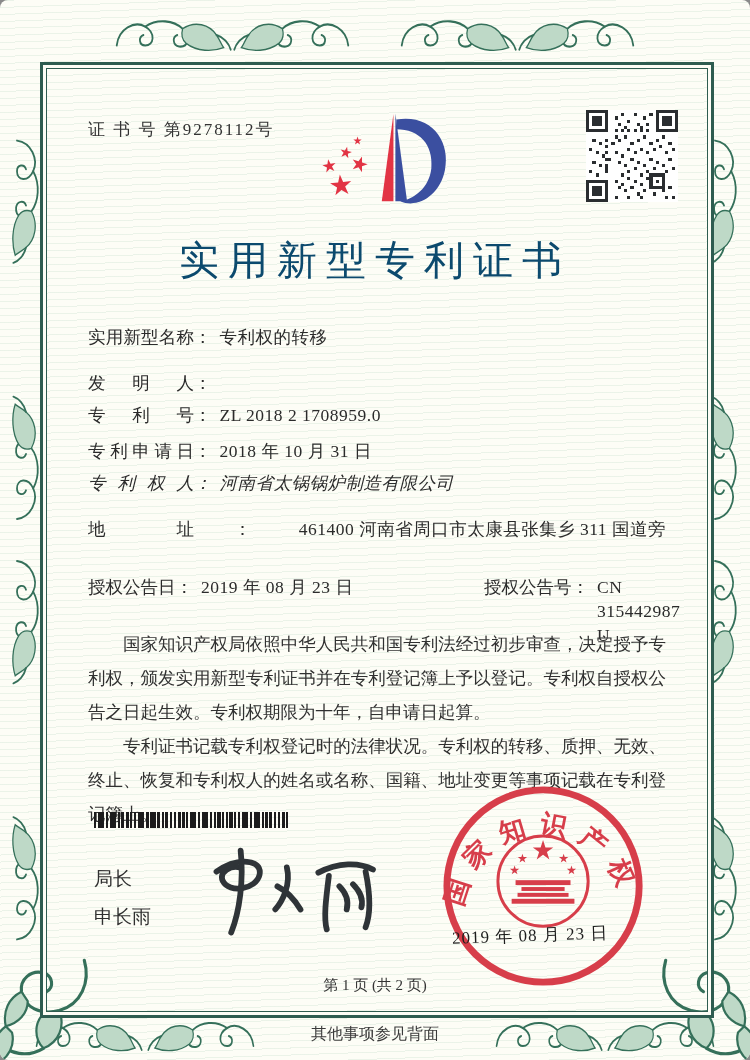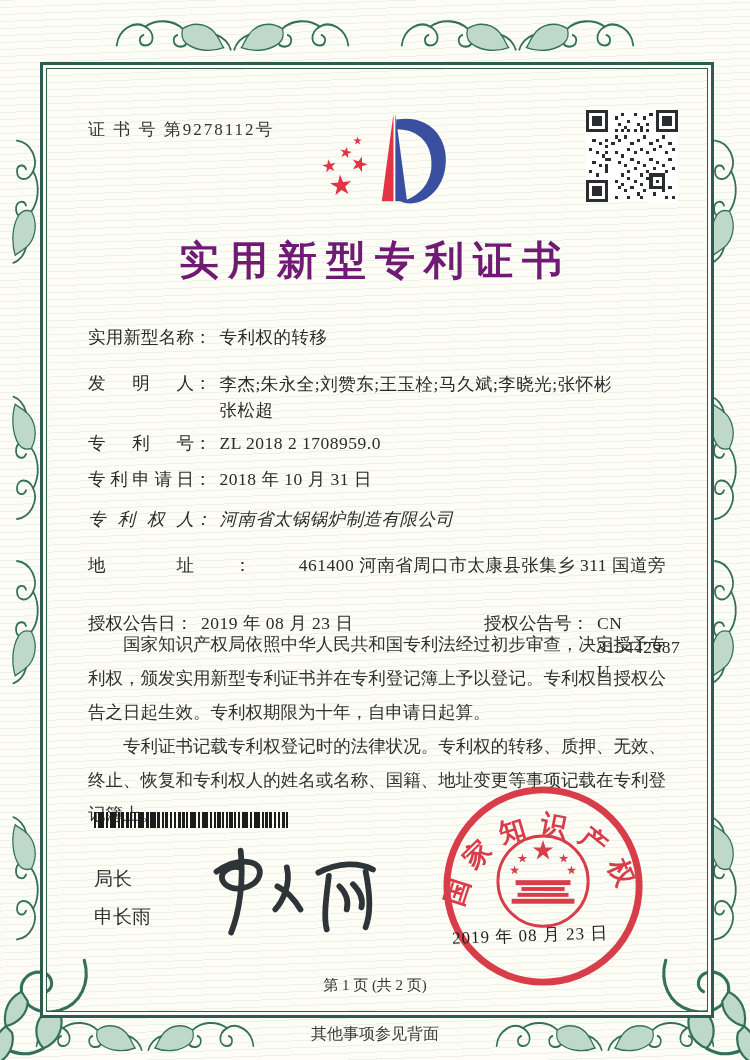--- a/index.html
+++ b/index.html
@@ -1,17 +1,17 @@
 <!DOCTYPE html>
 <html><head>
 <meta charset="utf-8">
 <style>
   html,body{margin:0;padding:0;background:#8a8a8a;}
   .page{position:relative;width:750px;height:1060px;margin:0 auto;background:#fdfdf6;
-        font-family:"Liberation Serif","DejaVu Serif",serif;color:#2b2b2b;overflow:hidden;}
+        font-family:"Liberation Serif","DejaVu Serif",serif;color:#2b2b2b;overflow:hidden;border-radius:8px;}
   .page .texture{position:absolute;inset:0;pointer-events:none;
         background:repeating-linear-gradient(178deg, rgba(140,190,160,0.16) 0 1px, rgba(0,0,0,0) 1px 7px);}
   
   .frame{position:absolute;left:46px;top:68px;width:660px;height:942px;
          border:1px solid #2e5c50;box-shadow:0 0 0 3px #fdfdf6,0 0 0 6px #2e5c50;}
   
   .orn-line{fill:none;stroke:#35705a;stroke-width:2;stroke-linecap:round;}
   .orn-leaf{fill:#bed9c7;stroke:#35705a;stroke-width:1.4;}
   .band{position:absolute;}
   .band-top{left:90px;top:14px;width:570px;height:42px;}
@@ -20,32 +20,32 @@
   .band-bottom-left{left:30px;top:1016px;width:230px;height:40px;}
   .band-bottom-right{left:490px;top:1016px;width:230px;height:40px;}
   .floral{position:absolute;width:110px;height:110px;}
   .floral-br{left:650px;top:954px;}
   .floral-bl{left:-10px;top:954px;transform:scaleX(-1);}
   
   .cert-no{position:absolute;left:88px;top:118px;font-size:17px;letter-spacing:2px;color:#333;}
   .logo{position:absolute;left:296px;top:106px;width:158px;height:136px;}
   .qr{position:absolute;left:586px;top:110px;width:92px;height:92px;}
   .title{position:absolute;left:0;top:233px;width:100%;text-align:center;
-         font-size:40px;font-weight:bold;letter-spacing:9px;color:#701a75;}
+         font-size:40px;font-weight:normal;letter-spacing:9px;color:#0c4a6e;}
   
   .fields{position:absolute;left:88px;top:325px;width:578px;font-size:17.5px;line-height:24px;}
   .row{display:flex;align-items:flex-start;}
   .flabel{display:inline-block;width:106px;text-align:justify;text-align-last:justify;flex:none;}
   .colon{flex:none;margin-right:8px;}
   .fvalue{letter-spacing:0.5px;}
   .r-name{margin-bottom:22px;}
   .r-inv{margin-bottom:8px;}
   .r-inv .fvalue div{line-height:26px;}
   .r-pno{margin-bottom:12px;}
-  .r-fil{margin-bottom:16px;}
+  .r-fil{margin-bottom:8px;}
   .r-pat{margin-bottom:22px;font-style:italic;}
   .r-adr{margin-bottom:34px;justify-content:space-between;}
   .grant{display:flex;gap:48px;}
   .grant .pair{display:flex;}
   .grant .pair:first-child{width:348px;flex:none;}
   .grant .pair .glabel{flex:none;}
   
   .paras{position:absolute;left:88px;top:627px;width:578px;font-size:17.5px;line-height:34px;
          text-align:justify;color:#303030;}
   .paras p{margin:0;text-indent:2em;}
@@ -181,24 +181,20 @@
 
   <div class="fields">
     <div class="row r-name">
       <span class="flabel">实用新型名称</span>
         <span class="colon">：</span>
       <span class="fvalue">专利权的转移</span>
     </div>
     <div class="row r-inv">
       <span class="flabel">发明人</span>
         <span class="colon">：</span>
-      <span class="fvalue">
-        <div>李杰;朱永全;刘赞东;王玉栓;马久斌;李晓光;张怀彬</div>
-        <div>张松超</div>
-      </span>
     </div>
     <div class="row r-pno">
       <span class="flabel">专利号</span>
         <span class="colon">：</span>
       <span class="fvalue">ZL 2018 2 1708959.0</span>
     </div>
     <div class="row r-fil">
       <span class="flabel">专利申请日</span>
         <span class="colon">：</span>
       <span class="fvalue">2018 年 10 月 31 日</span>

